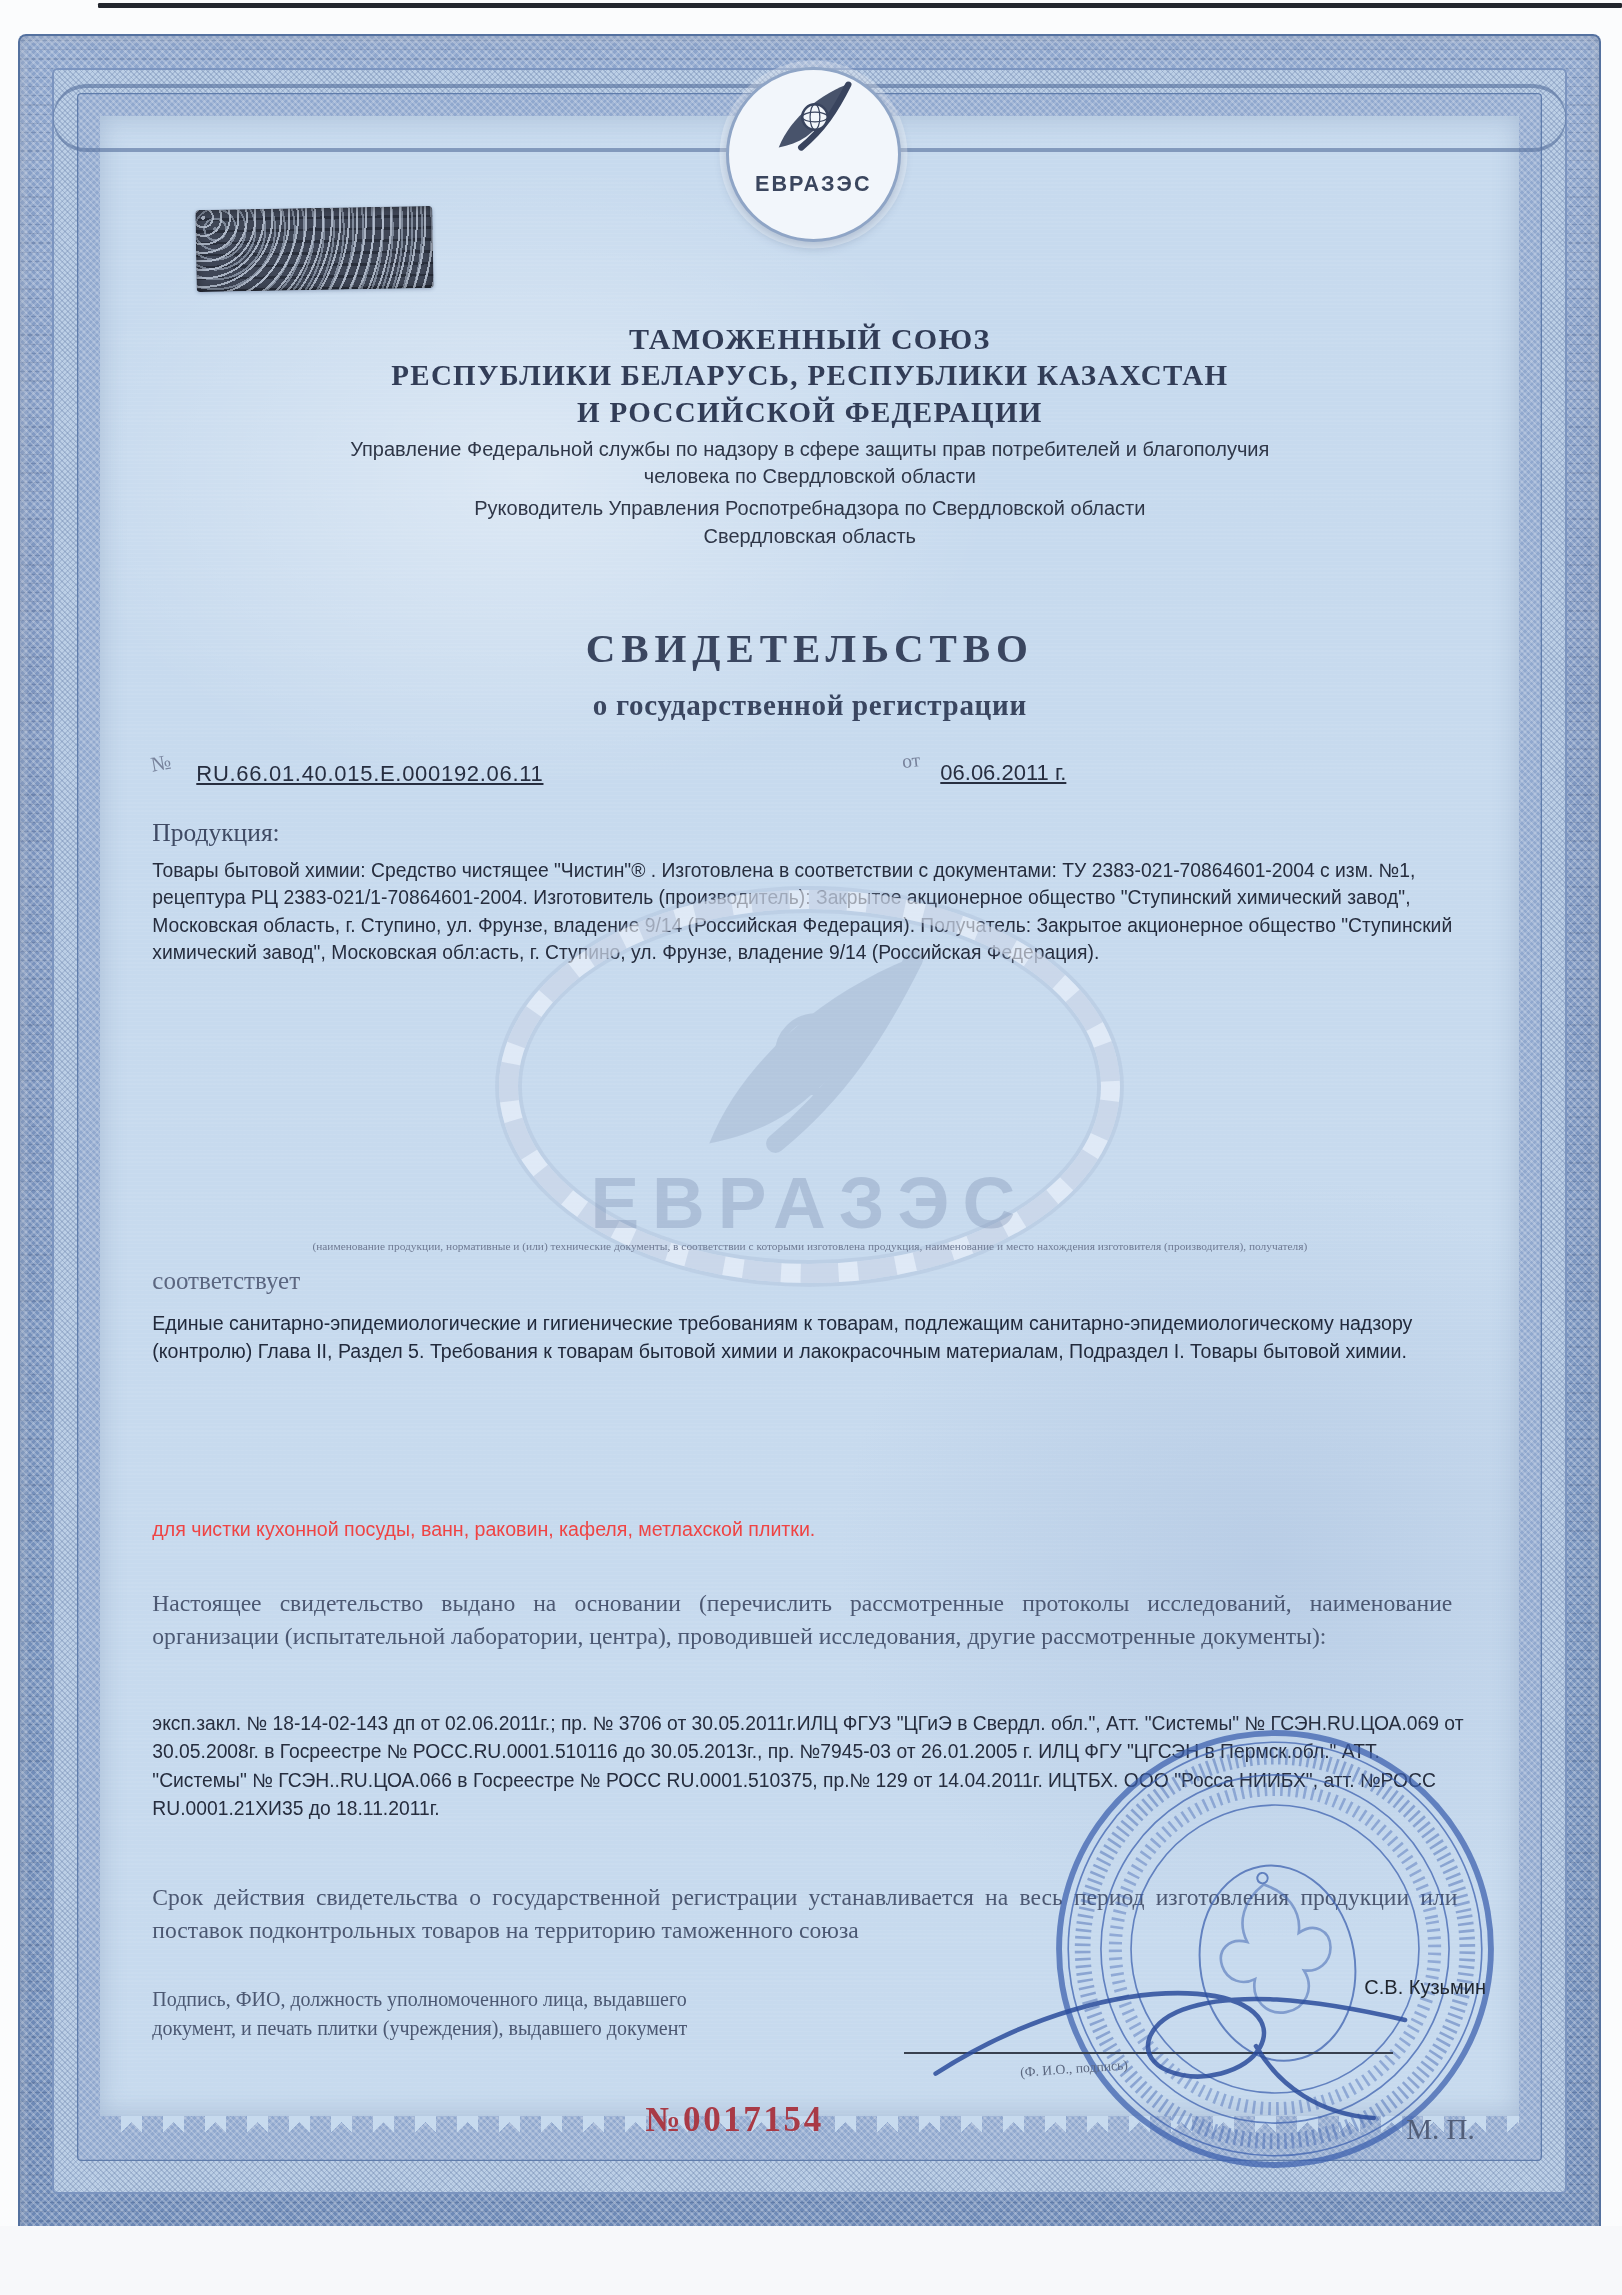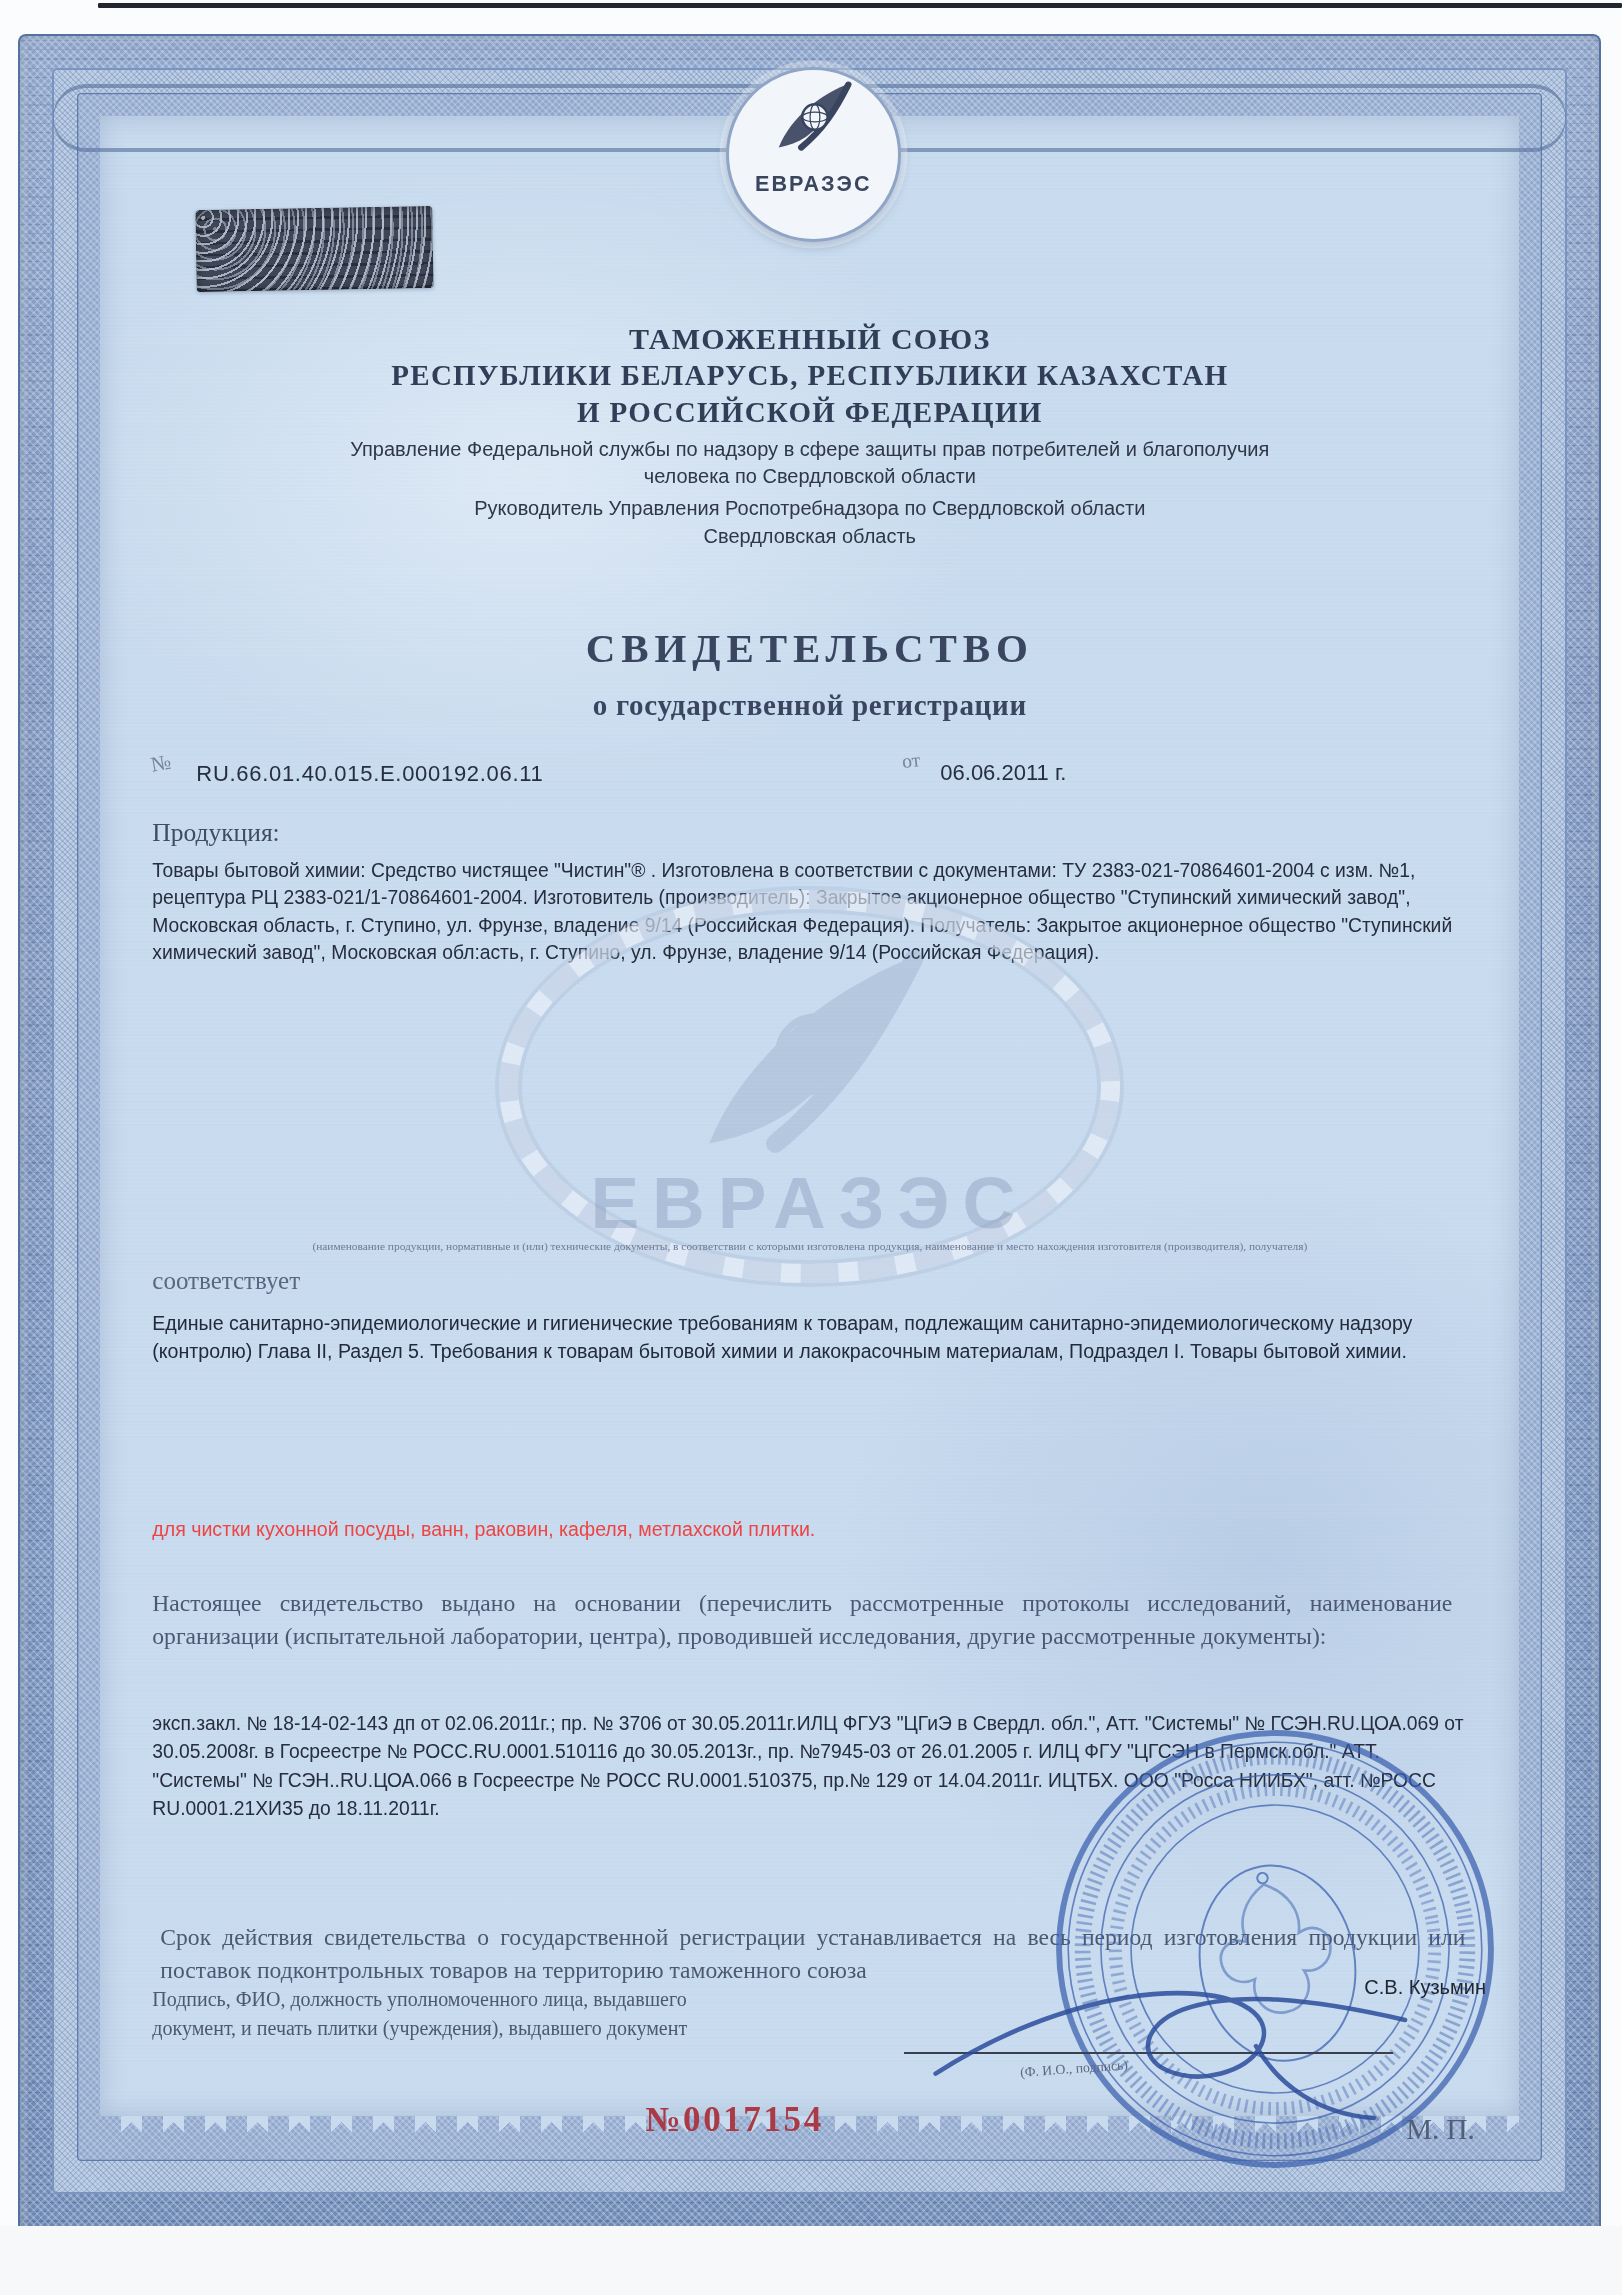--- a/index.html
+++ b/index.html
@@ -70,21 +70,21 @@
   .serif{font-family:"Liberation Serif",serif;}
   .sans{font-family:"Liberation Sans",sans-serif;}
   .h-main{top:288px;font-size:30px;font-weight:bold;letter-spacing:1.3px;color:#323d57;}
   .h-main2{top:325px;font-size:29px;}
   .h-main3{top:362px;font-size:29px;}
   .h-org{font-size:20px;color:#2f3748;}
   .note{font-size:11.8px;color:#6f7a93;}
   .t-main{top:590px;font-size:41px;font-weight:bold;letter-spacing:5.9px;color:#3a4660;}
   .t-sub{top:655px;font-size:29px;font-weight:bold;letter-spacing:0.7px;color:#3a4660;}
   .glabel{color:#77829b;}
-  .dark{color:#272e40;}
+  .dark{color:#272e40;text-decoration:underline;}
   .body-sans{font-size:19.3px;line-height:1.42;color:#262d3e;}
   .just-serif{font-size:23.6px;line-height:1.4;color:#4c5872;text-align:justify;}
   .red-num{font-size:35px;font-weight:bold;letter-spacing:2.6px;color:#a93a46;}
 
   
   .wm{left:calc(50% - 311px);top:856px;width:621px;height:393px;pointer-events:none;}
   .wm-oval{position:absolute;inset:0;border-radius:50%;
     border:19.6px solid rgba(238,244,251,.6);
     box-shadow:0 0 0 3.9px rgba(150,170,200,.22),inset 0 0 0 3.9px rgba(150,170,200,.22);}
   .wm-oval2{position:absolute;inset:0;border-radius:50%;border:19.6px dashed rgba(160,180,210,.33);}
@@ -156,21 +156,21 @@
     </div>
 
     <div class="abs ctr serif note" style="top:1206px;font-size:11.4px;">(наименование продукции, нормативные и (или) технические документы, в соответствии с которыми изготовлена продукция, наименование и место нахождения изготовителя (производителя), получателя)</div>
     <div class="abs serif" style="left:134px;top:1233px;font-size:25px;color:#5b6680;">соответствует</div>
     <div class="abs sans body-sans" style="left:134px;top:1276px;width:1282px;font-size:19.6px;color:#222a3c;">Единые санитарно-эпидемиологические и гигиенические требованиям к товарам, подлежащим санитарно-эпидемиологическому надзору (контролю) Глава II, Раздел 5. Требования к товарам бытовой химии и лакокрасочным материалам, Подраздел I. Товары бытовой химии.</div>
     <div class="abs sans" style="left:134px;top:1484px;font-size:19.6px;color:#ef4444;">для чистки кухонной посуды, ванн, раковин, кафеля, метлахской плитки.</div>
 
     <div class="abs serif just-serif" style="left:134px;top:1553px;width:1300px;">Настоящее свидетельство выдано на основании (перечислить рассмотренные протоколы исследований, наименование организации (испытательной лаборатории, центра), проводившей исследования, другие рассмотренные документы):</div>
     <div class="abs sans body-sans" style="left:134px;top:1676px;width:1323px;line-height:1.47;">эксп.закл. № 18-14-02-143 дп от 02.06.2011г.; пр. № 3706 от 30.05.2011г.ИЛЦ ФГУЗ "ЦГиЭ в Свердл. обл.", Атт. "Системы" № ГСЭН.RU.ЦОА.069 от 30.05.2008г. в Госреестре № РОСС.RU.0001.510116 до 30.05.2013г., пр. №7945-03 от 26.01.2005 г. ИЛЦ ФГУ "ЦГСЭН в Пермск.обл." АТТ. "Системы" № ГСЭН..RU.ЦОА.066 в Госреестре № РОСС RU.0001.510375, пр.№ 129 от 14.04.2011г. ИЦТБХ. ООО "Росса НИИБХ", атт. №РОСС RU.0001.21ХИ35 до 18.11.2011г.</div>
 
-    <div class="abs serif just-serif" style="left:134px;top:1887px;width:1305px;margin-left:8px;">Срок действия свидетельства о государственной регистрации устанавливается на весь период изготовления продукции или поставок подконтрольных товаров на территорию таможенного союза</div>
+    <div class="abs serif just-serif" style="left:134px;top:1847px;width:1305px;">Срок действия свидетельства о государственной регистрации устанавливается на весь период изготовления продукции или поставок подконтрольных товаров на территорию таможенного союза</div>
 
     <svg class="abs" style="left:1028px;top:1686px;" width="458" height="458" viewBox="0 0 700 700">
       <g transform="rotate(-10 350 350)" stroke="#3b5fae" fill="none" opacity="0.72">
         <circle cx="350" cy="350" r="330" stroke-width="9"></circle>
         <circle cx="350" cy="350" r="316" stroke-width="2.5"></circle>
         <circle cx="350" cy="350" r="294" stroke-width="24" stroke-dasharray="4 7" opacity="0.6"></circle>
         <circle cx="350" cy="350" r="266" stroke-width="2.5"></circle>
         <circle cx="350" cy="350" r="244" stroke-width="20" stroke-dasharray="4 8" opacity="0.55"></circle>
         <circle cx="350" cy="350" r="220" stroke-width="2.5"></circle>
         <ellipse cx="350" cy="372" rx="118" ry="150" stroke-width="3"></ellipse>

